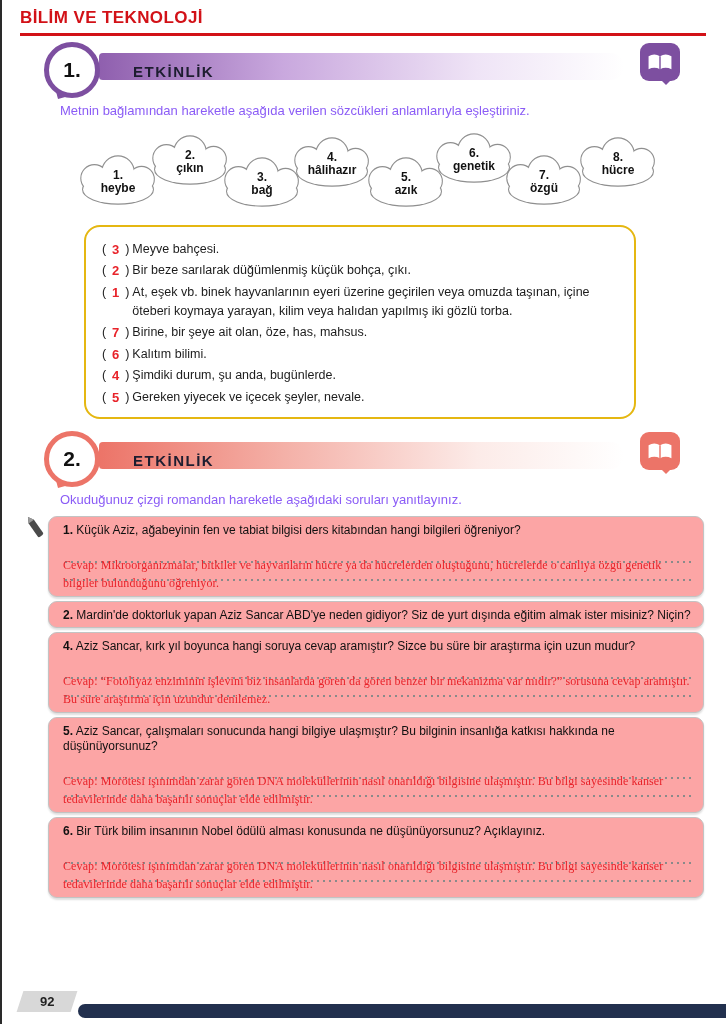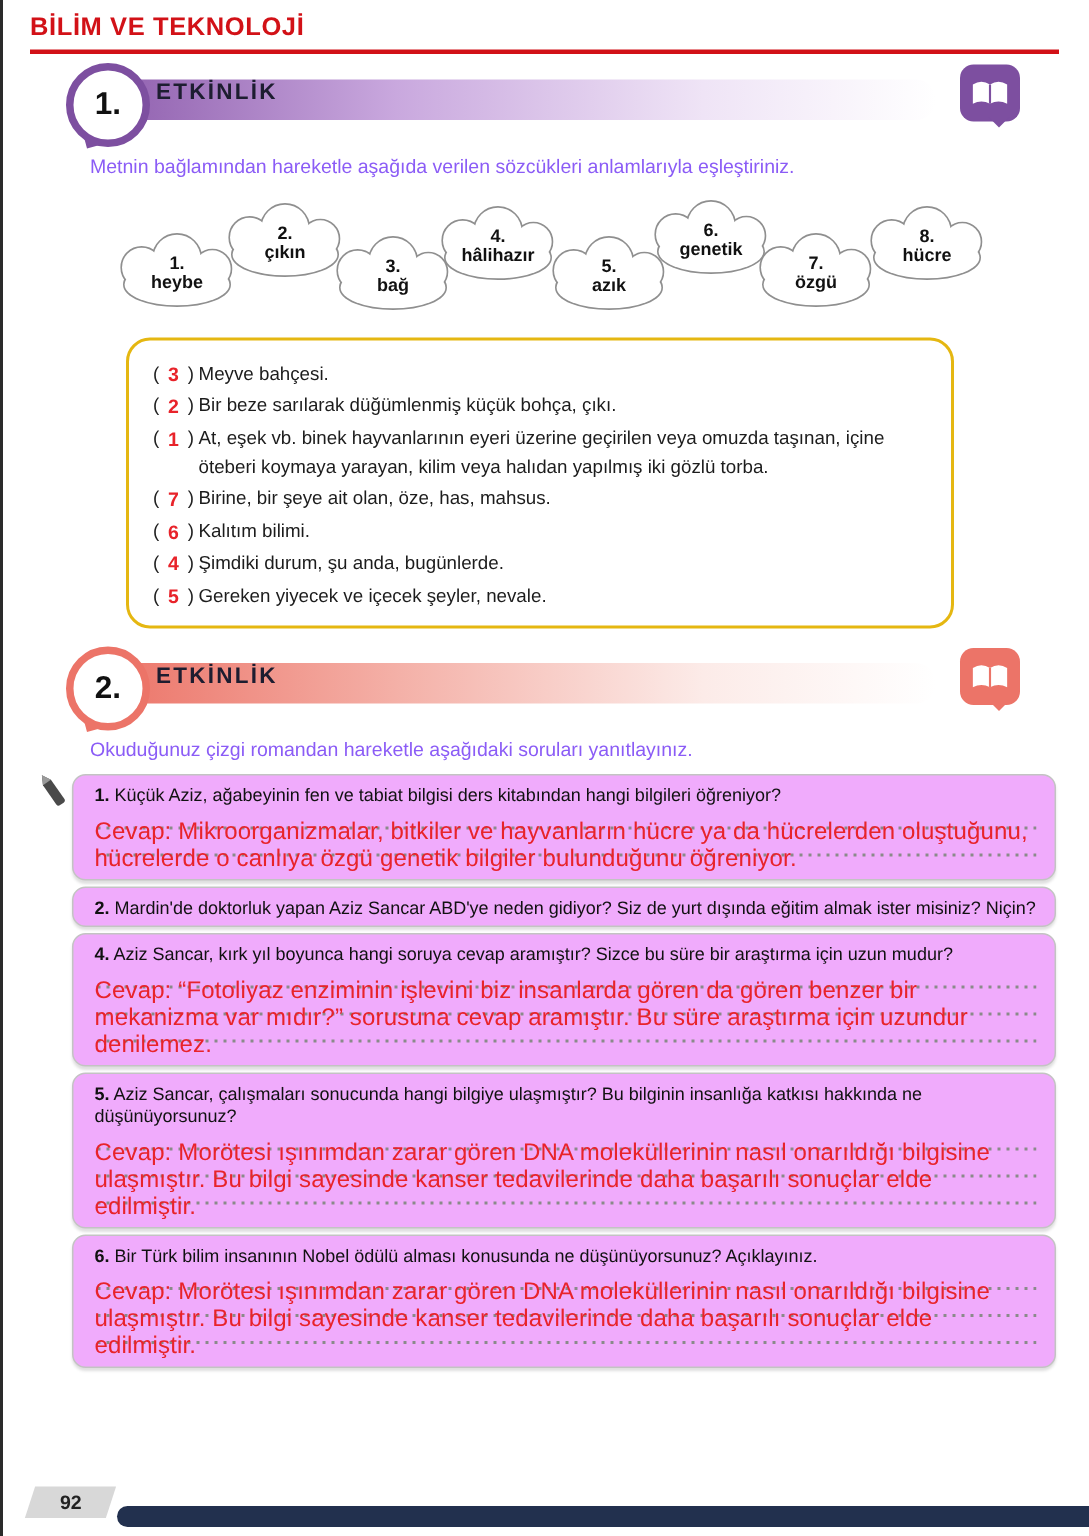--- a/index.html
+++ b/index.html
@@ -21,22 +21,22 @@
   .bubble{
     position:absolute;left:14px;top:0;width:46px;height:46px;border-radius:50%;
     background:#fff;border:5px solid var(--c);display:flex;align-items:center;justify-content:center;
     font-weight:bold;font-size:21px;color:#111;z-index:3;
   }
   .bubble::after{
     content:"";position:absolute;bottom:-14px;left:1px;width:0;height:0;
     border:8px solid transparent;border-top-color:var(--c);transform:rotate(30deg);
   }
   .ribbon{
-    position:absolute;left:40px;right:78px;top:11px;height:27px;border-radius:4px 14px 14px 4px;
-    display:flex;align-items:flex-start;padding-left:34px;
+    position:absolute;left:69px;right:78px;top:11px;height:27px;border-radius:4px 14px 14px 4px;
+    display:flex;align-items:flex-end;padding-left:34px;
     font-weight:bold;font-size:15px;letter-spacing:1.5px;color:#1d1d30;z-index:2;
   }
   .act.purple .ribbon{background:linear-gradient(90deg,#8f5fae 0%,#c9a8de 35%,#efe4f6 72%,rgba(255,255,255,0) 100%);}
   .act.coral  .ribbon{background:linear-gradient(90deg,#ec7468 0%,#f4b0a7 35%,#fcebe8 72%,rgba(255,255,255,0) 100%);}
   .book-badge{
     position:absolute;right:22px;top:1px;width:40px;height:38px;border-radius:9px;
     background:var(--c);display:flex;align-items:center;justify-content:center;z-index:2;
   }
   .book-badge::after{
     content:"";position:absolute;bottom:-11px;right:7px;
@@ -62,30 +62,30 @@
   }
   .match-item{display:flex;gap:3px;font-size:12.5px;line-height:19px;color:#1c1c1c;margin:2.5px 0;}
   .paren{color:#222;}
   .match-num{color:#e8232a;font-weight:bold;width:13px;text-align:center;font-size:13px;}
   .match-text{flex:1;}
 
   
   .qa-wrap{position:relative;margin:8px 22px 0 48px;}
   .pencil{position:absolute;left:-24px;top:0px;}
   .qbox{
-    position:relative;border:1.5px solid #c3c3c3;border-radius:9px;background:#f0abfc;
+    position:relative;border:1.5px solid #c3c3c3;border-radius:9px;background:#fca5a5;
     box-shadow:0 2px 2px rgba(0,0,0,.13);
     padding:6px 12px 4px 14px;margin-bottom:4px;
   }
   .qtext{font-size:12px;line-height:15px;color:#111;}
   .qnum{font-weight:bold;}
   .answer{
-    margin-top:8px;font-size:16px;line-height:18px;color:#e8232a;letter-spacing:.1px;
+    margin-top:18px;font-size:12px;line-height:18px;color:#e8232a;letter-spacing:.1px;
     background-image:radial-gradient(circle,#8a8a8a 1px,transparent 1.3px);
-    background-size:6px 18px;background-position:0 15px;
+    background-size:6px 18px;background-position:0 15px;font-family:Liberation Serif, serif;
   }
   .lines-2{min-height:36px;}
   .lines-3{min-height:54px;}
 
   
   .page-num-tab{
     position:absolute;left:20px;bottom:12px;width:54px;height:21px;background:#d8d8d8;
     transform:skewX(-18deg);display:flex;align-items:center;justify-content:center;
   }
   .page-num-tab span{transform:skewX(18deg);font-weight:bold;font-size:13px;color:#222;}

